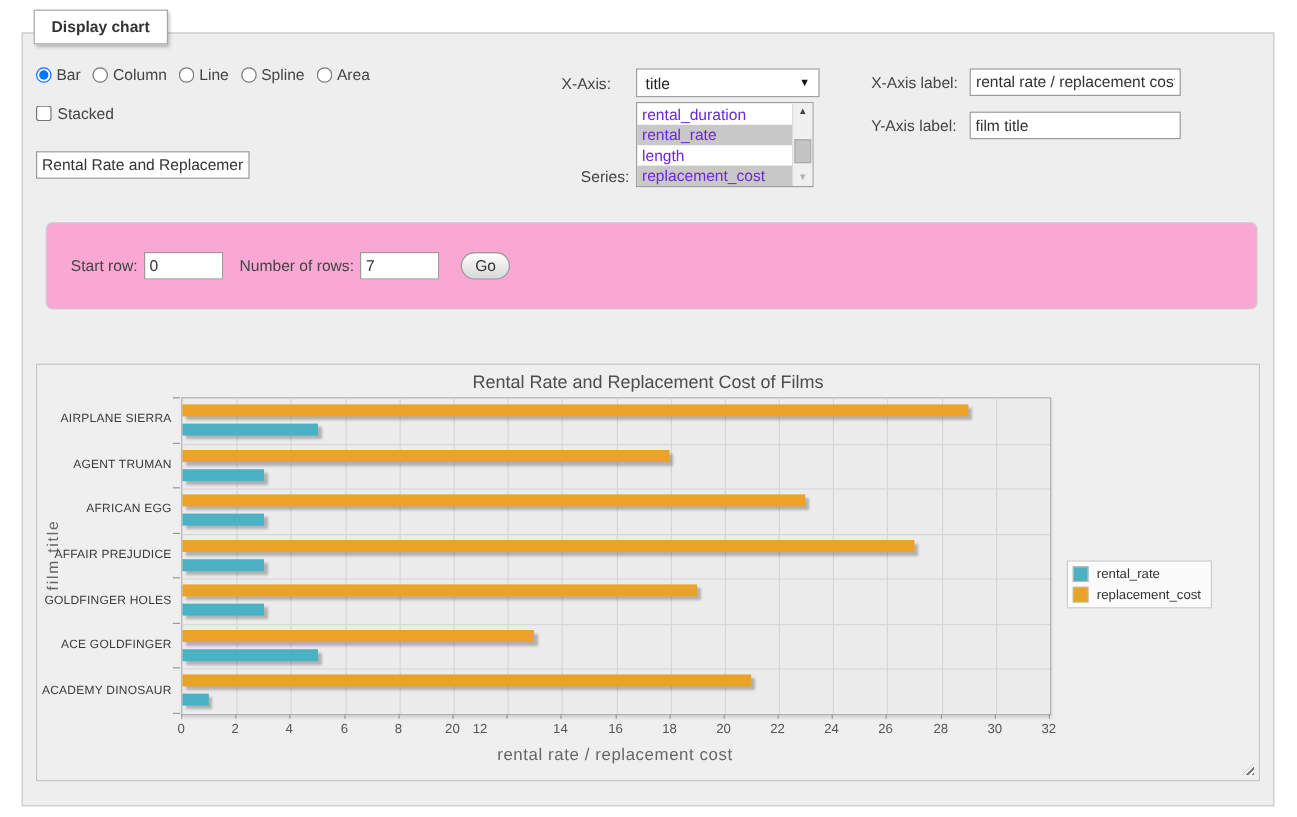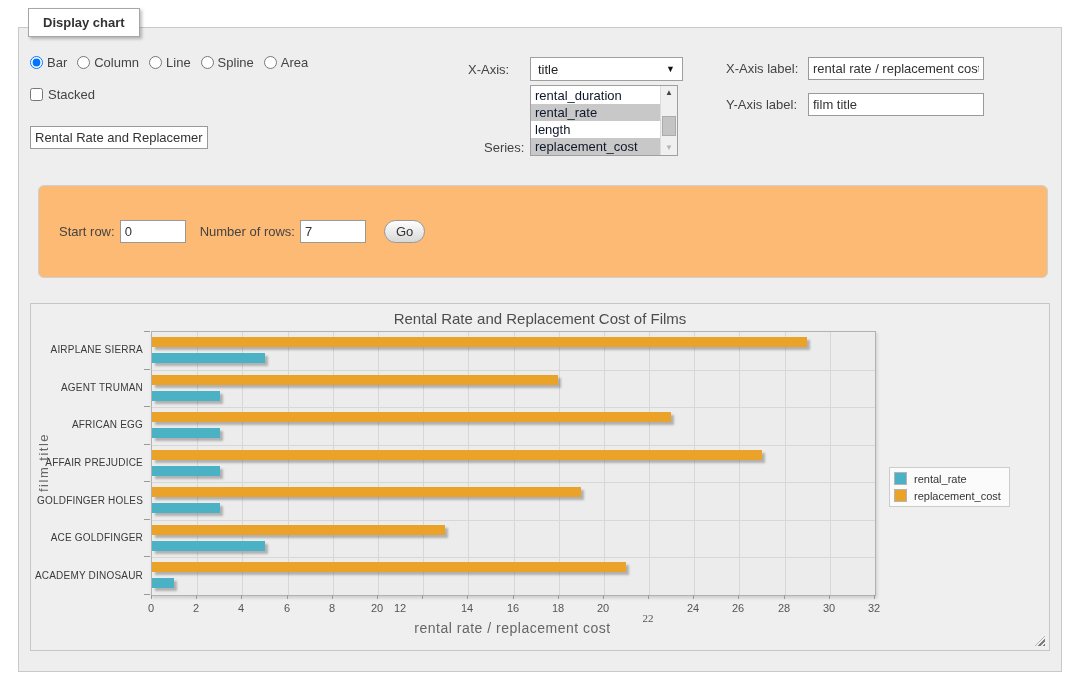--- a/index.html
+++ b/index.html
@@ -21,33 +21,33 @@
   input[type=text]{font-family:inherit;background:#fff;color:#333;}
   .titleinput{position:absolute;left:30px;top:126px;width:168px;height:19px;
               border:1px solid #999;font-size:13px;padding:1px 4px;}
   .fselect{position:absolute;left:530px;top:57px;width:153px;height:24px;background:#fff;
            border:1px solid #9f9f9f;box-sizing:border-box;font-size:13px;color:#222;
            display:flex;align-items:center;padding:0 7px;cursor:default;}
   .fselect .arrow{margin-left:auto;font-size:9px;color:#111;}
   .listbox{position:absolute;left:530px;top:85px;width:148px;height:71px;background:#fff;
            border:1px solid #9f9f9f;box-sizing:border-box;display:flex;overflow:hidden;}
   .listitems{flex:1;padding-top:1px;}
-  .listitem{height:17px;line-height:17px;font-size:13px;color:#0f172a;padding-left:4px;
+  .listitem{height:17px;line-height:17px;font-size:13px;color:#6d28d9;padding-left:4px;
             white-space:nowrap;}
   .listitem.selected{background:#c8c8c8;}
   .scrollbar{width:16px;background:#f0f0f0;border-left:1px solid #dcdcdc;
              display:flex;flex-direction:column;}
   .sb-btn{height:14px;font-size:8px;text-align:center;line-height:14px;color:#444;}
   .sb-btn.down{color:#b5b5b5;}
   .sb-track{flex:1;position:relative;}
   .sb-thumb{position:absolute;left:1px;right:1px;top:40%;height:42%;
             background:#c4c4c4;border:1px solid #ababab;}
   .axinput{position:absolute;width:166px;height:19px;border:1px solid #999;
            font-size:13px;padding:1px 4px;}
-  .panel{position:absolute;left:38px;top:185px;width:1010px;height:93px;background:#fdba74;
+  .panel{position:absolute;left:38px;top:185px;width:1010px;height:73px;background:#f9a8d4;
          border:1px solid #cfcfcf;border-radius:6px;box-sizing:border-box;display:flex;
          align-items:center;padding-left:20px;font-size:13px;color:#444;}
   .panel .pinput{width:56px;height:19px;border:1px solid #999;font-size:13px;
                  padding:1px 4px;margin-left:5px;}
   .ml14{margin-left:14px;}
   .gobtn{margin-left:18px;height:23px;padding:0 11px;border:1px solid #999;
          border-radius:12px;background:linear-gradient(#fefefe,#d8d8d8);
          font-size:13px;color:#333;font-family:inherit;cursor:pointer;}
   .chartbox{position:absolute;left:30px;top:303px;width:1020px;height:348px;
             background:#efefef;border:1px solid #c6c6c6;box-sizing:border-box;}
@@ -238,21 +238,21 @@
       <div class="xtick" style="left: 369px; top: 298px;">12</div>
       <div class="xstub" style="left: 436px; top: 291px;"></div>
       <div class="xtick" style="left: 436px; top: 298px;">14</div>
       <div class="xstub" style="left: 482px; top: 291px;"></div>
       <div class="xtick" style="left: 482px; top: 298px;">16</div>
       <div class="xstub" style="left: 527px; top: 291px;"></div>
       <div class="xtick" style="left: 527px; top: 298px;">18</div>
       <div class="xstub" style="left: 572px; top: 291px;"></div>
       <div class="xtick" style="left: 572px; top: 298px;">20</div>
       <div class="xstub" style="left: 617px; top: 291px;"></div>
-      <div class="xtick" style="left: 617px; top: 308px; font-family: Liberation Serif, serif;">22</div>
+      <div class="xtick" style="left: 617px; top: 298px;">22</div>
       <div class="xstub" style="left: 662px; top: 291px;"></div>
       <div class="xtick" style="left: 662px; top: 298px;">24</div>
       <div class="xstub" style="left: 707px; top: 291px;"></div>
       <div class="xtick" style="left: 707px; top: 298px;">26</div>
       <div class="xstub" style="left: 753px; top: 291px;"></div>
       <div class="xtick" style="left: 753px; top: 298px;">28</div>
       <div class="xstub" style="left: 798px; top: 291px;"></div>
       <div class="xtick" style="left: 798px; top: 298px;">30</div>
       <div class="xstub" style="left: 843px; top: 291px;"></div>
       <div class="xtick" style="left: 843px; top: 298px;">32</div>

